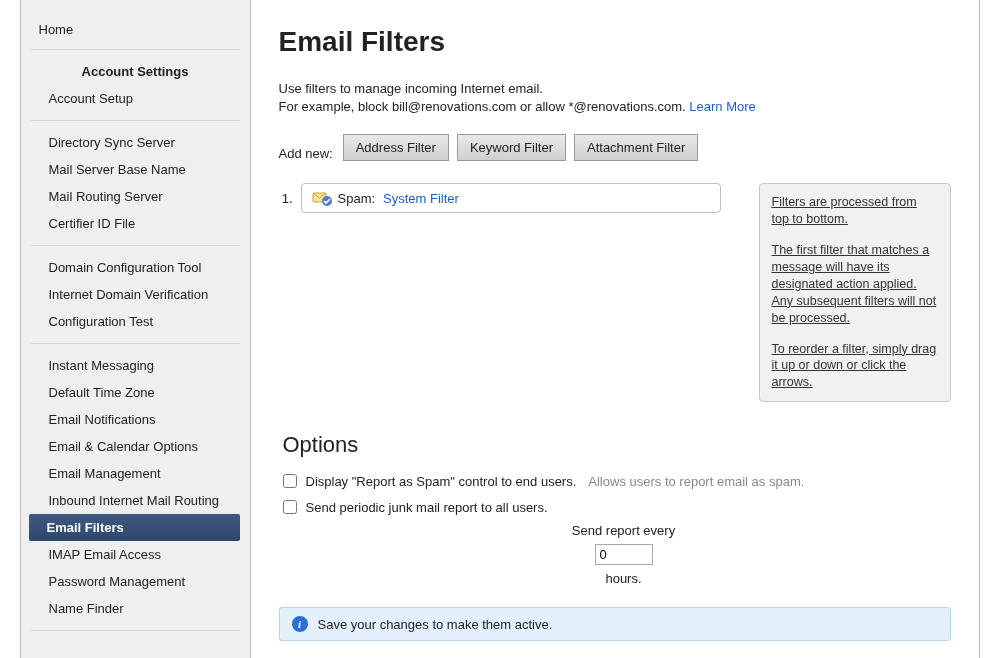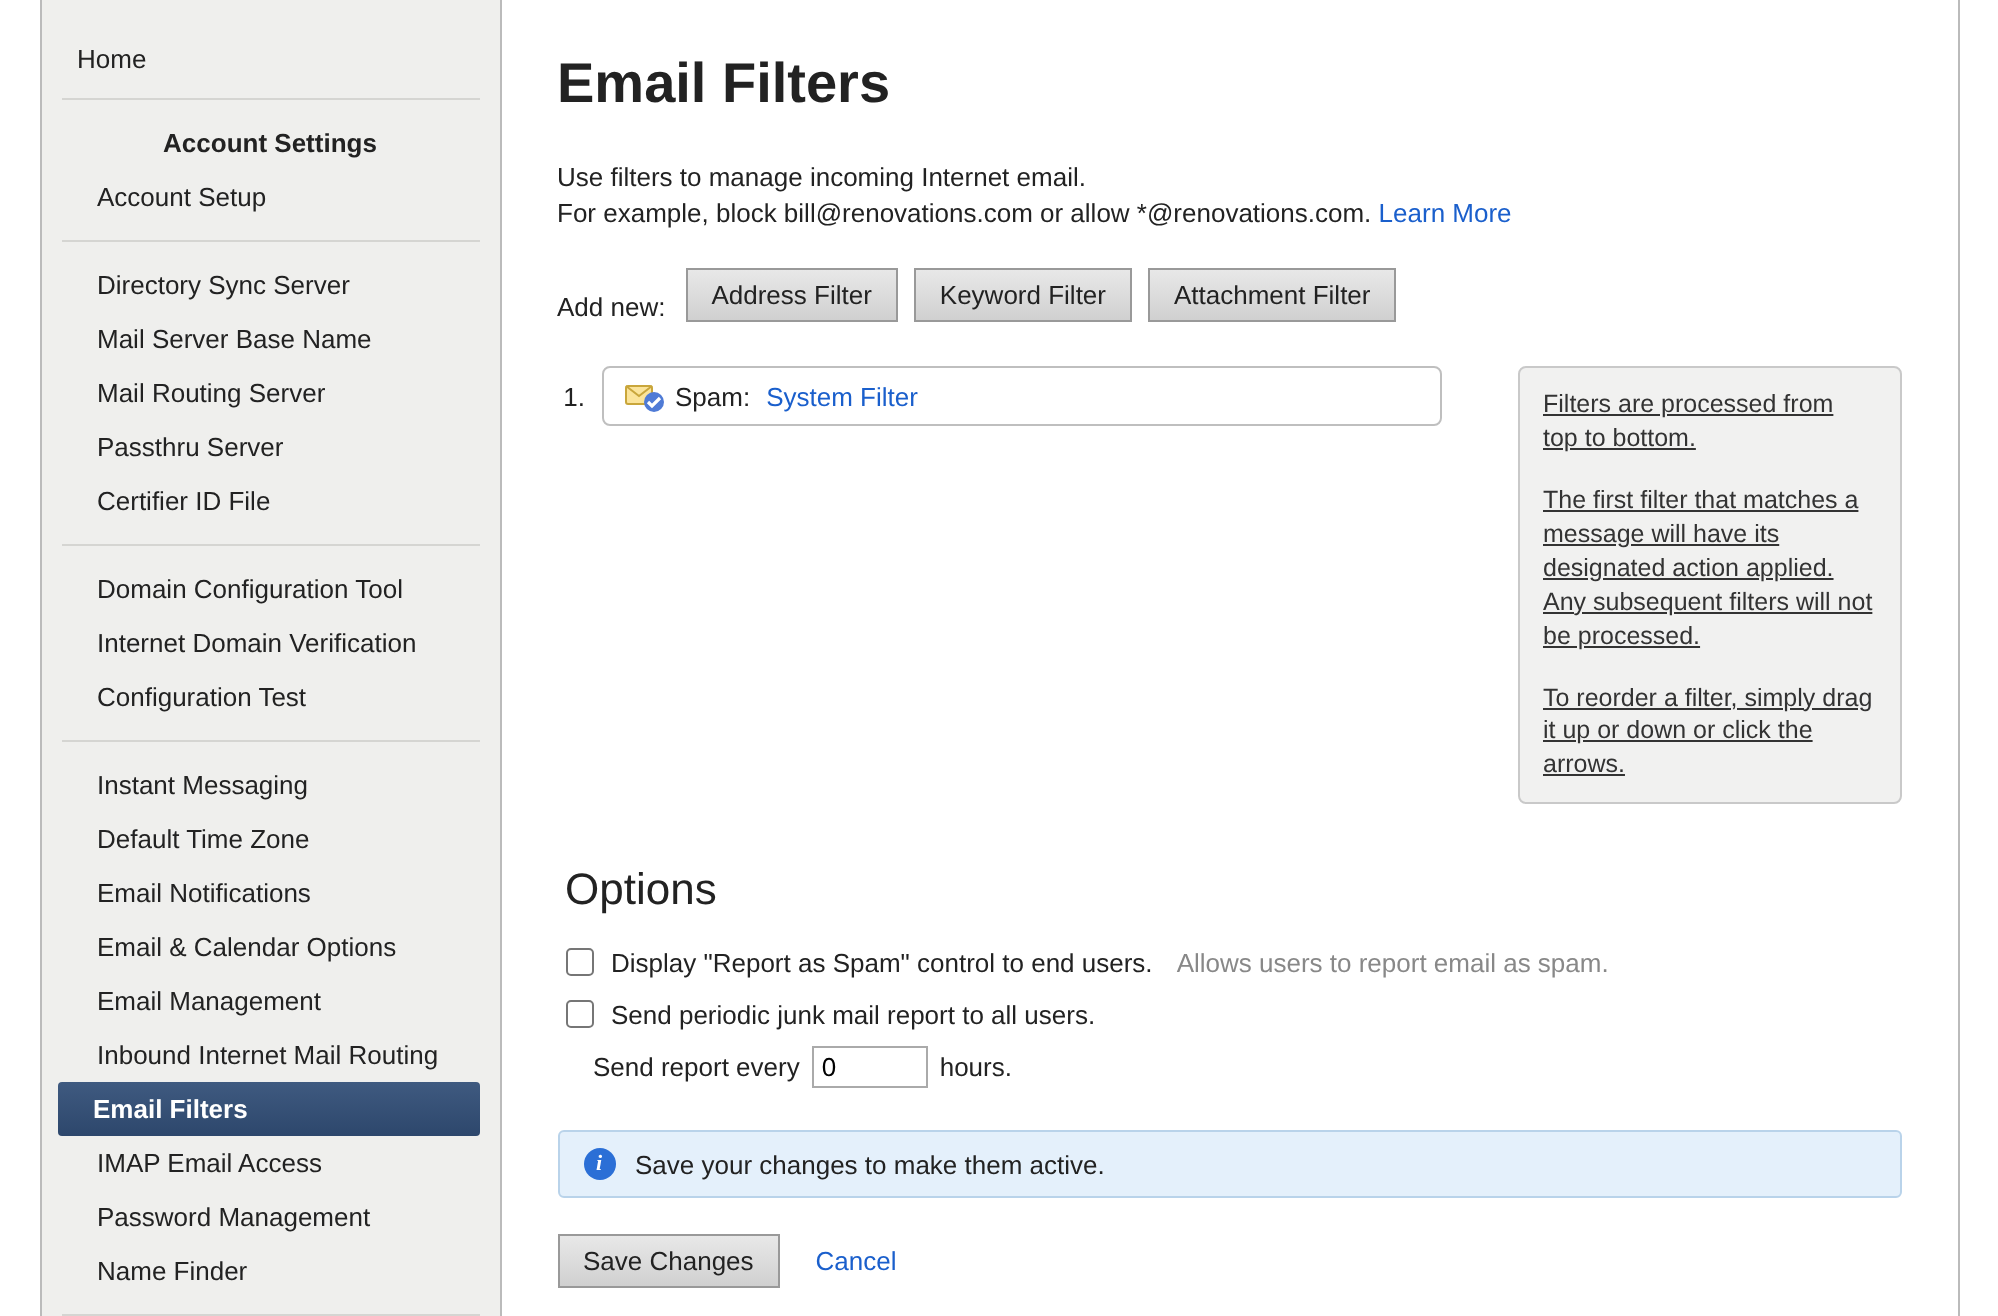--- a/index.html
+++ b/index.html
@@ -125,21 +125,21 @@
     margin: 30px 0 10px 4px;
   }
   .opt-row {
     display: flex;
     align-items: center;
     gap: 6px;
     padding: 3px 0;
   }
   .opt-row input[type=checkbox] { width: 14px; height: 14px; }
   .hint { color: #888; margin-left: 6px; }
-  .indent { margin-left: 18px; }
+  .indent { margin-left: 18px; flex-direction: column; }
   .numfield {
     width: 58px;
     border: 1px solid #aaa;
     padding: 2px 4px;
     font-size: 13px;
   }
   .notice {
     margin-top: 18px;
     background: #e4f0fb;
     border: 1px solid #b9d3ea;
@@ -178,21 +178,20 @@
     <div class="home">Home</div>
     <hr>
     <div class="section-title">Account Settings</div>
 
     <div class="nav-item">Account Setup</div>
     <hr>
 
     <div class="nav-item">Directory Sync Server</div>
     <div class="nav-item">Mail Server Base Name</div>
     <div class="nav-item">Mail Routing Server</div>
-    <div class="nav-item">Passthru Server</div>
     <div class="nav-item">Certifier ID File</div>
     <hr>
 
     <div class="nav-item">Domain Configuration Tool</div>
     <div class="nav-item">Internet Domain Verification</div>
     <div class="nav-item">Configuration Test</div>
     <hr>
 
     <div class="nav-item">Instant Messaging</div>
     <div class="nav-item">Default Time Zone</div>

